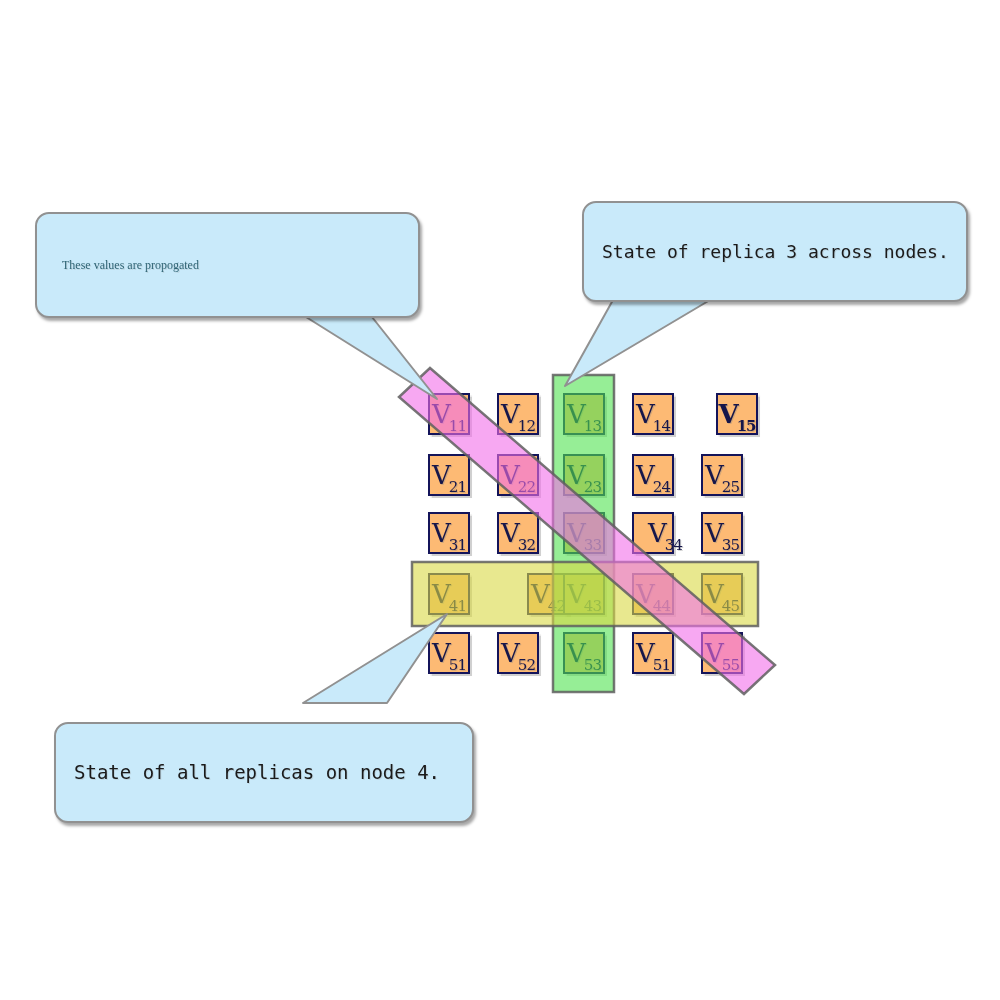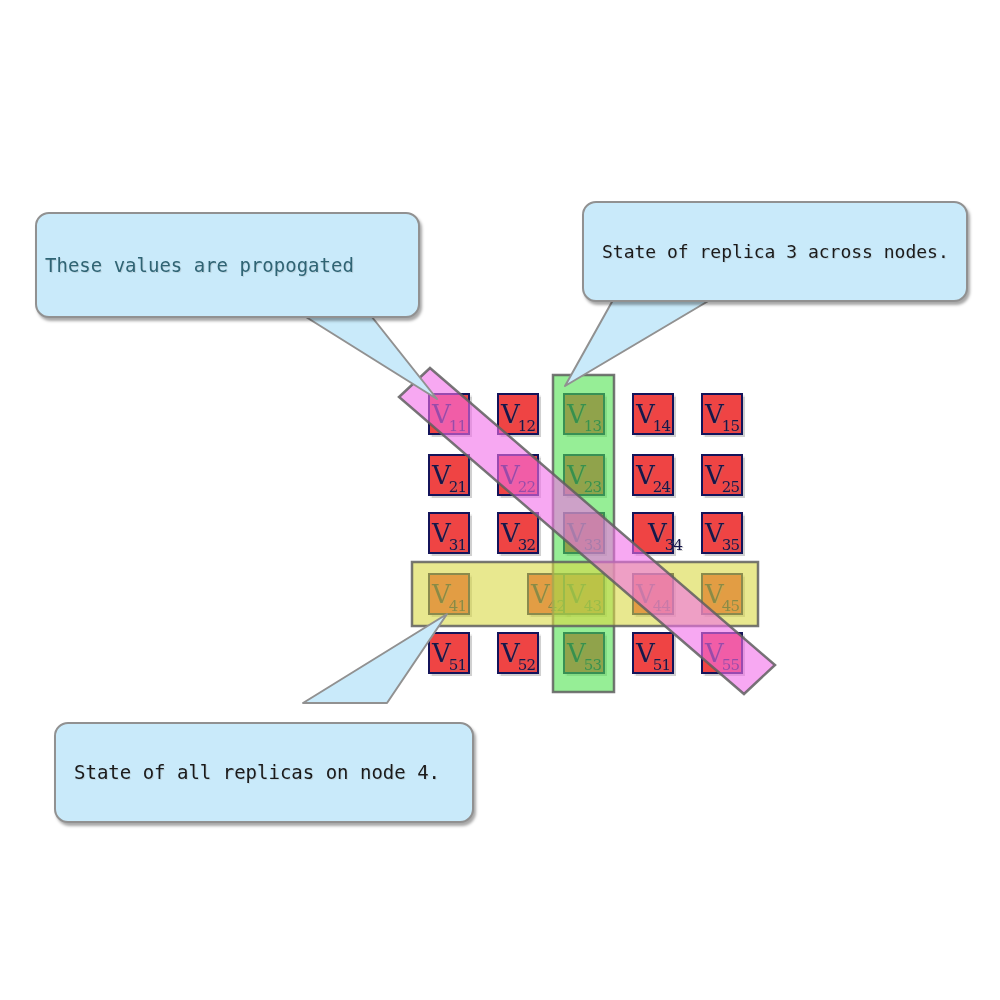--- a/index.html
+++ b/index.html
@@ -18,21 +18,21 @@
   html,body{margin:0;padding:0;}
   body{background:#fff;font-family:"DejaVu Sans","Liberation Sans",sans-serif;}
   #stage{
     position:relative;width:1000px;height:1000px;background:var(--background);
     overflow:hidden;
   }
   
   #matrix-grid{position:absolute;inset:0;z-index:1;}
   .cell{
     position:absolute;width:42px;height:42px;box-sizing:border-box;
-    background:#ef4444;border:2px solid var(--cell-border);
+    background:#fdba74;border:2px solid var(--cell-border);
     display:flex;align-items:center;justify-content:center;
     box-shadow:1.5px 1.5px 1px rgba(120,120,120,.35);
   }
   .cell-label{
     font-family:"DejaVu Serif","Liberation Serif",serif;
     font-size:26px;line-height:1;color:var(--cell-text);
     text-shadow:1px 1px 0 rgba(130,130,130,.35);
     white-space:nowrap;
   }
   .cell-label sub{
@@ -52,21 +52,21 @@
     border:2px solid var(--callout-border);
     border-radius:14px;
     box-shadow:2px 3px 3px rgba(0,0,0,.35);
     display:flex;flex-direction:column;justify-content:center;
   }
   .callout-text{
     font-family:"DejaVu Sans Mono","Liberation Mono",monospace;
     color:var(--callout-text-color);
     text-shadow:1px 1px 0 rgba(150,150,150,.25);
   }
-  #callout-gossip .callout-text{color:var(--callout1-text-color);font-size:19px;line-height:26px;padding-left:8px;}
+  #callout-gossip .callout-text{color:var(--callout1-text-color);font-size:12px;line-height:26px;padding-left:25px;font-family:Liberation Serif, serif;}
   #callout-replica3 .callout-text{font-size:18px;line-height:24px;padding-left:18px;}
   #callout-node4 .callout-text{font-size:19px;line-height:25px;padding-left:18px;}
 </style>
 </head>
 <body>
 
 <div id="stage">
 
   <div id="matrix-grid">
       <div class="cell" style="left: 428px; top: 393px;">
@@ -74,21 +74,21 @@
       </div>
       <div class="cell" style="left: 497px; top: 393px; justify-content: center;">
         <span class="cell-label">V<sub>12</sub></span>
       </div>
       <div class="cell" style="left: 563px; top: 393px;">
         <span class="cell-label">V<sub>13</sub></span>
       </div>
       <div class="cell" style="left: 632px; top: 393px;">
         <span class="cell-label">V<sub>14</sub></span>
       </div>
-      <div class="cell" style="left: 701px; top: 393px;">
+      <div class="cell" style="left: 716px; top: 393px; font-weight: bold;">
         <span class="cell-label">V<sub>15</sub></span>
       </div>
       <div class="cell" style="left: 428px; top: 454px;">
         <span class="cell-label">V<sub>21</sub></span>
       </div>
       <div class="cell" style="left: 497px; top: 454px;">
         <span class="cell-label">V<sub>22</sub></span>
       </div>
       <div class="cell" style="left: 563px; top: 454px;">
         <span class="cell-label">V<sub>23</sub></span>

